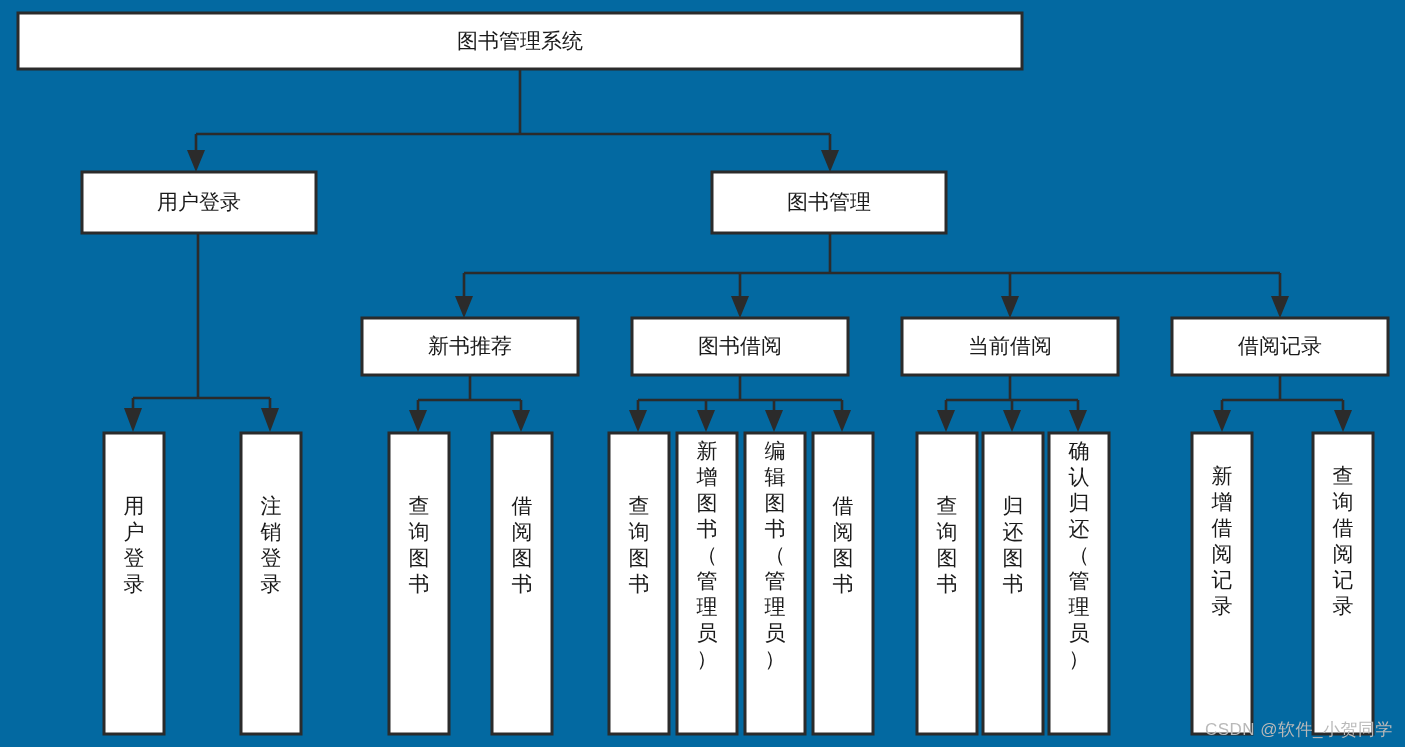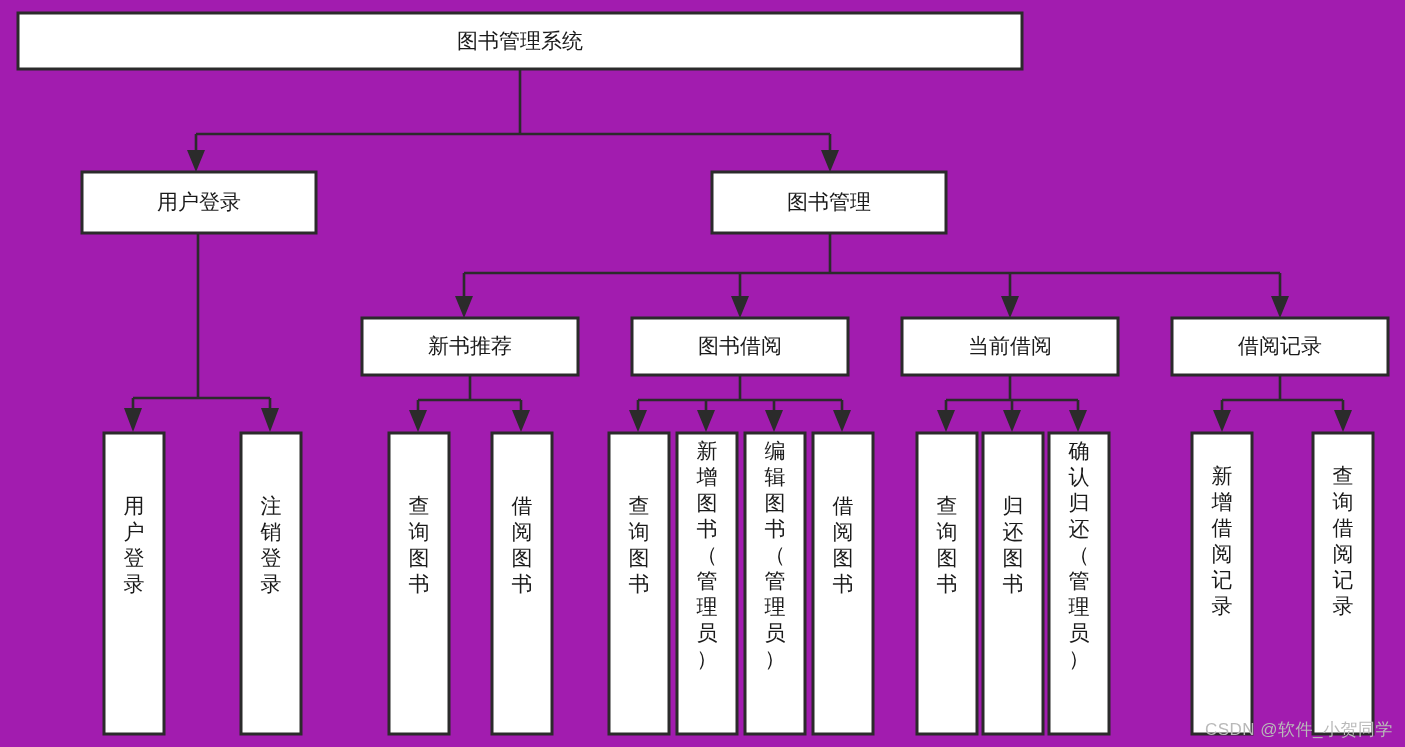--- a/index.html
+++ b/index.html
@@ -10,21 +10,21 @@
   body {
     width: 1405px;
     height: 747px;
     font-family: "Liberation Sans", "DejaVu Sans", sans-serif;
     overflow: hidden;
   }
   #diagram-root {
     position: relative;
     width: 1405px;
     height: 747px;
-    background: #a21caf;
+    background: #0369a1;
   }
   svg.diagram {
     position: absolute;
     top: 0;
     left: 0;
     width: 1405px;
     height: 747px;
     display: block;
   }
   .node-rect {

